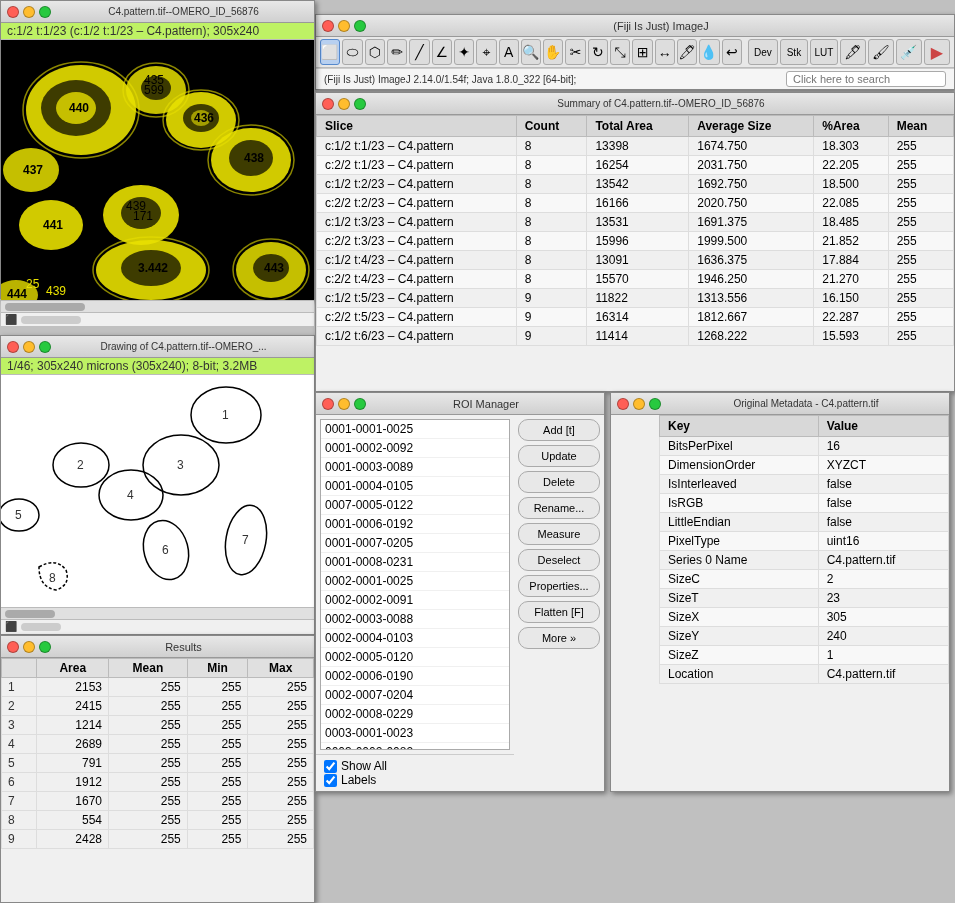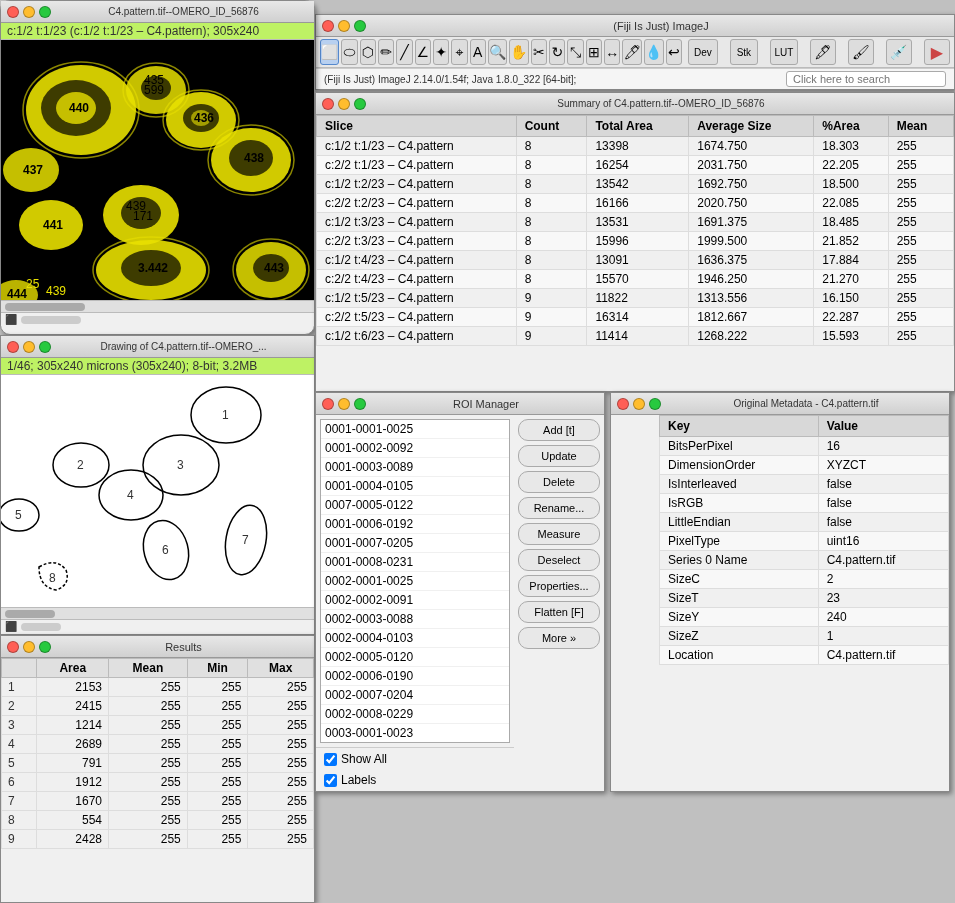--- a/index.html
+++ b/index.html
@@ -80,22 +80,21 @@
       padding: 1px 6px;
       width: 160px;
       font-size: 11px;
       color: #999;
     }
 
     
     #image-window {
       top: 0px; left: 0px;
       width: 315px;
-      height: 335px;
-      border-radius: 10px;
+      height: 299px;
     }
     
     #drawing-window {
       top: 335px; left: 0px;
       width: 315px;
       height: 300px;
     }
 
     
     #results-window {
@@ -183,21 +182,21 @@
       font-size: 11px;
       text-align: center;
       cursor: pointer;
       white-space: nowrap;
     }
     .roi-bottom {
       border-top: 1px solid #ccc;
       padding: 4px 8px;
       display: flex;
       flex-direction: column;
-      gap: 7px;
+      gap: 0;
     }
     .checkbox-row {
       display: flex;
       align-items: center;
       gap: 4px;
       font-size: 11px;
     }
 
     
     #metadata-window {
@@ -261,21 +260,21 @@
     <div class="tool-btn">🔍</div>
     <div class="tool-btn">✋</div>
     <div class="tool-btn">✂</div>
     <div class="tool-btn">↻</div>
     <div class="tool-btn">⤡</div>
     <div class="tool-btn">⊞</div>
     <div class="tool-btn">↔</div>
     <div class="tool-btn">🖊</div>
     <div class="tool-btn">💧</div>
     <div class="tool-btn">↩</div>
-    <div style="margin-left:4px;display:flex;gap:12px;">
+    <div style="margin-left:4px;display:flex;gap:2px;">
       <div class="tool-btn" style="width:30px;font-size:10px;">Dev</div>
       <div class="tool-btn" style="width:28px;font-size:10px;">Stk</div>
       <div class="tool-btn" style="width:28px;font-size:10px;">LUT</div>
       <div class="tool-btn">🖋</div>
       <div class="tool-btn">🖌</div>
       <div class="tool-btn">💉</div>
       <div class="tool-btn" style="font-size:16px;color:#cc4444;">▶</div>
     </div>
   </div>
   <div class="status-bar">
@@ -720,20 +719,24 @@
           </tr>
           <tr>
             <td>SizeC</td>
             <td>2</td>
           </tr>
           <tr>
             <td>SizeT</td>
             <td>23</td>
           </tr>
           <tr>
+            <td>SizeX</td>
+            <td>305</td>
+          </tr>
+          <tr>
             <td>SizeY</td>
             <td>240</td>
           </tr>
           <tr>
             <td>SizeZ</td>
             <td>1</td>
           </tr>
           <tr>
             <td>Location</td>
             <td>C4.pattern.tif</td>

